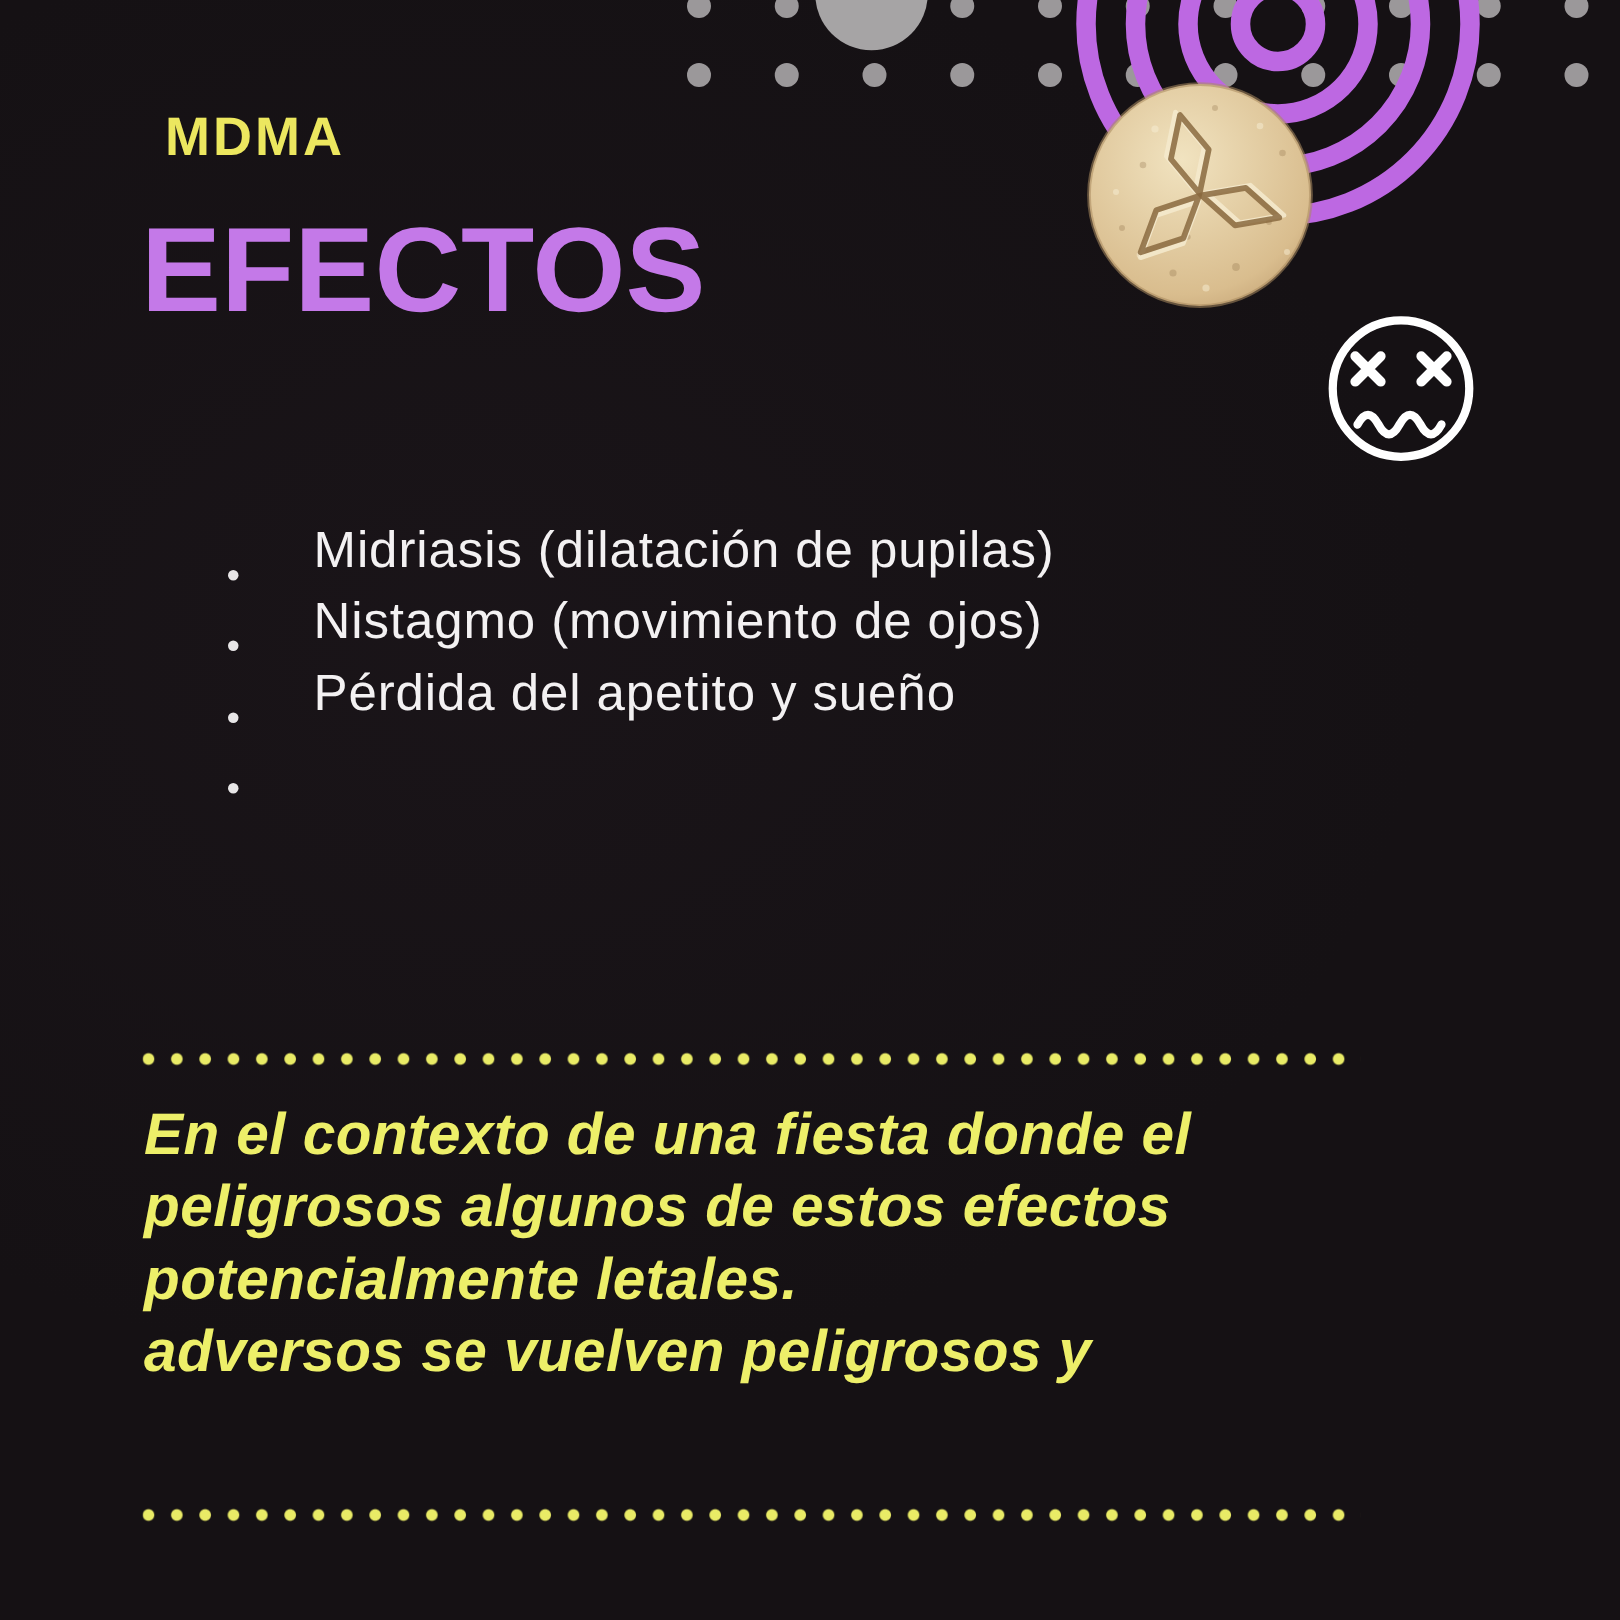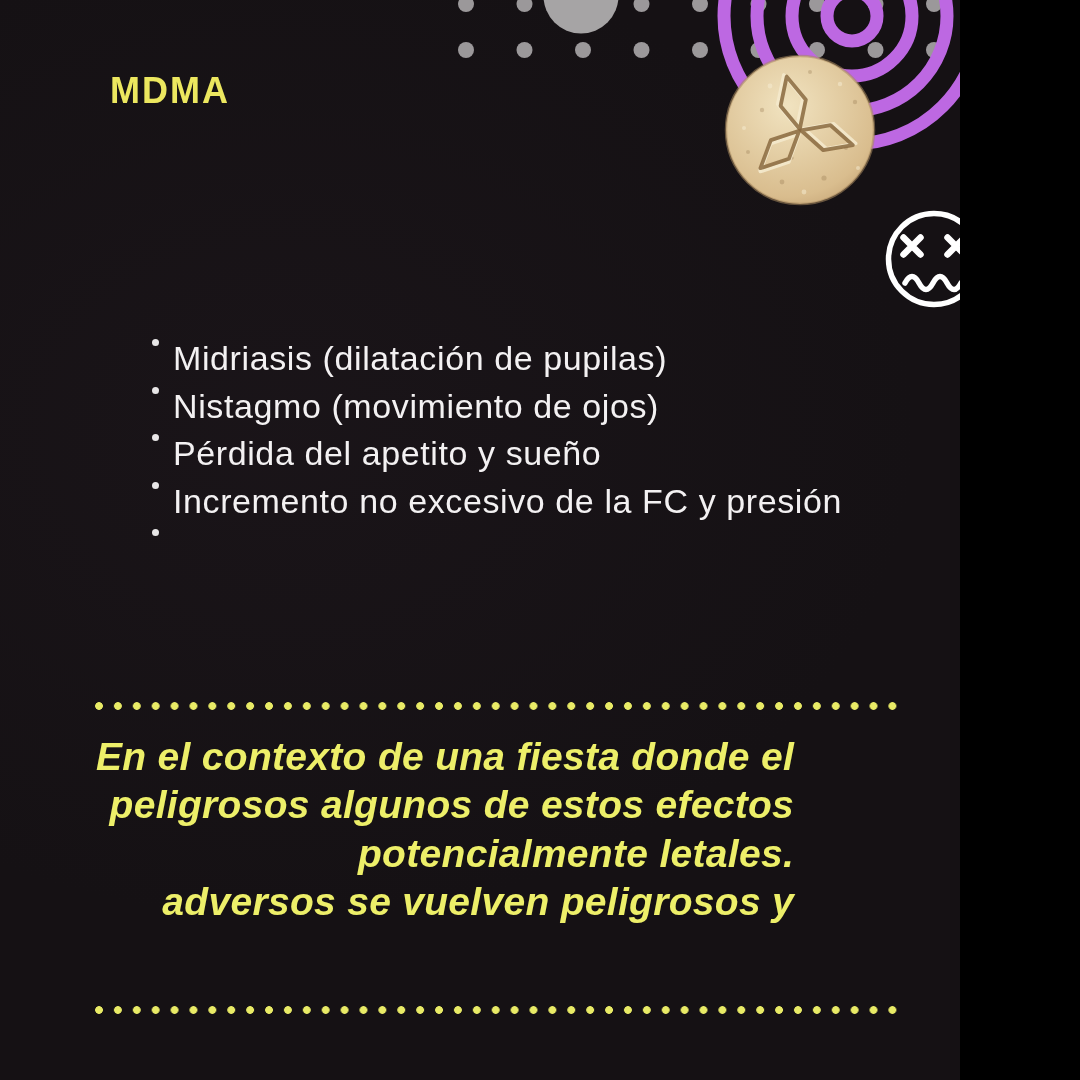--- a/index.html
+++ b/index.html
@@ -1,18 +1,18 @@
 <!DOCTYPE html>
 <html><head>
 <meta charset="utf-8">
 <style>
   html,body{margin:0;padding:0;background:#000;}
   .canvas{
     position:relative;
-    width:960px;height:1080px;
+    width:1080px;height:1080px;
     overflow:hidden;
     background:
       radial-gradient(900px 700px at 30% 40%, rgba(40,30,38,.25), rgba(0,0,0,0) 70%),
       #151114;
     font-family:"Liberation Sans", sans-serif;
   }
   .deco{position:absolute;pointer-events:none;}
   .kicker{
     position:absolute;left:110px;top:70px;
     font-size:36px;font-weight:bold;letter-spacing:2px;
@@ -21,39 +21,39 @@
   .title{
     position:absolute;left:94px;top:135px;margin:0;
     font-size:80px;font-weight:bold;line-height:90px;letter-spacing:0px;
     color:#c479e8;
   }
   .title span{display:block;}
   .effects{
     position:absolute;left:152px;top:339px;
   }
   .li{
-    display:flex;align-items:flex-start;
+    display:flex;align-items:flex-end;
     height:47.6px;
-    color:#f3f1f2;font-size:34px;letter-spacing:0.6px;font-weight:400;
+    color:#f3f1f2;font-size:34px;letter-spacing:0.6px;font-weight:400;gap:36px;
   }
   .bullet{
     width:7px;height:7px;border-radius:50%;
     background:#e8e6e7;margin-right:14px;flex:0 0 auto;
   }
   .divider{
     position:absolute;left:95px;width:812px;height:10px;
     background-image:radial-gradient(circle at 4px 5px, #e9eb66 3.5px, rgba(0,0,0,0) 4.2px);
     background-size:18.9px 10px;background-repeat:repeat-x;
   }
   .divider.top{top:701px;}
   .divider.bottom{top:1005px;}
   .warning{
     position:absolute;left:96px;top:733px;
     font-size:39px;font-weight:bold;font-style:italic;
-    line-height:48.4px;color:#edef69;letter-spacing:0.3px;text-align:right;
+    line-height:48.4px;color:#edef69;letter-spacing:0.3px;
   }
   .warning div{display:block;}
 </style>
 </head>
 <body>
 
 <div class="canvas">
 
   <svg class="deco" style="left:0;top:0;" width="1080" height="1080" viewBox="0 0 1080 1080">
     <g fill="#9b989a">
@@ -147,38 +147,35 @@
       <g transform="translate(22,-13)">
         <path d="M-8.5,-8.5 L8.5,8.5 M8.5,-8.5 L-8.5,8.5"></path>
       </g>
     </g>
     <path fill="none" stroke="#ffffff" stroke-width="5.5" stroke-linecap="round" d="M-29,24 Q-22,11 -15,24 Q-8,37 -1,24 Q6,11 13,24 Q20,37 27,24"></path>
   </svg>
 
   <div class="kicker">MDMA</div>
 
   <h1 class="title">
+    <span>EFECTOS</span>
   </h1>
 
   <div class="effects">
     <div class="li">
       <span class="bullet"></span>
       <span>Midriasis (dilatación de pupilas)</span>
     </div>
     <div class="li">
       <span class="bullet"></span>
       <span>Nistagmo (movimiento de ojos)</span>
     </div>
     <div class="li">
       <span class="bullet"></span>
       <span>Pérdida del apetito y sueño</span>
-    </div>
-    <div class="li">
-      <span class="bullet"></span>
-      <span>Incremento no excesivo de la FC y presión</span>
     </div>
     <div class="li">
       <span class="bullet"></span>
     </div>
   </div>
 
   <div class="divider top"></div>
 
   <div class="warning">
     <div>En el contexto de una fiesta donde el</div>

